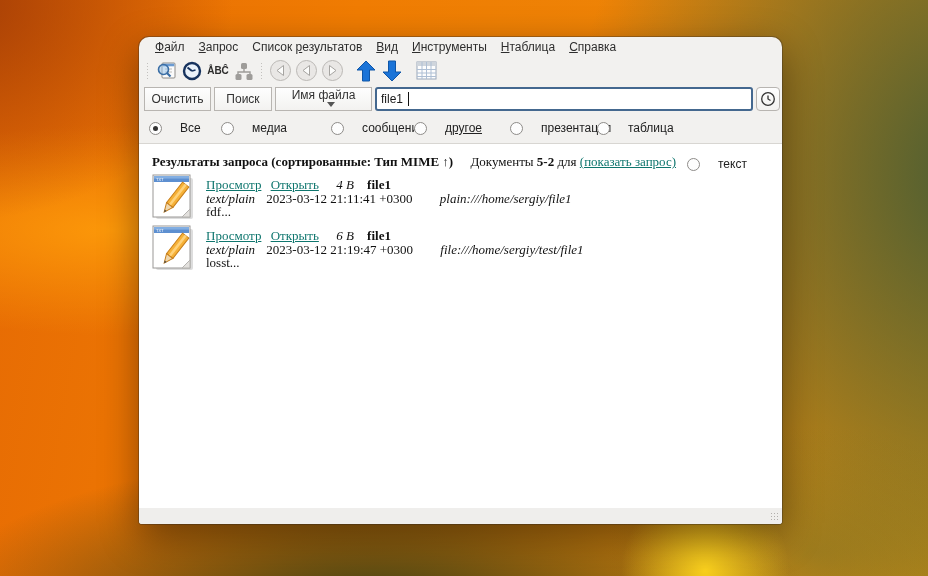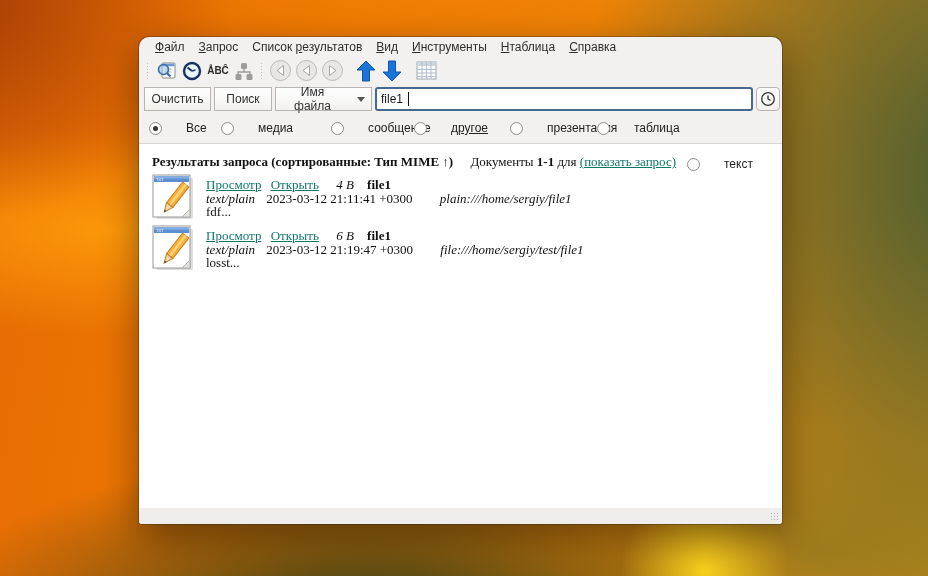--- a/index.html
+++ b/index.html
@@ -55,21 +55,21 @@
     border-top:5px solid #555;margin-left:14px;}
   .searchinputwrap{position:absolute;left:236px;top:2px;width:378px;height:24px;}
   .searchinput{width:100%;height:100%;box-sizing:border-box;border:2px solid #44688f;border-radius:3px;
     padding:0 4px;font-size:12px;font-family:"Liberation Sans",sans-serif;color:#1a1a1a;background:#fff;outline:none;}
   .caret{position:absolute;left:33px;top:5px;width:1px;height:14px;background:#111;}
   .histbtn{position:absolute;left:617px;top:2px;width:24px;height:24px;box-sizing:border-box;
     background:linear-gradient(#fefefe,#f3f2f0);border:1px solid #b8b5b1;border-radius:4px;
     display:flex;align-items:center;justify-content:center;padding:0;}
   
   .filterrow{height:28px;position:relative;font-size:12px;color:#222;}
-  .radioitem{position:absolute;top:6px;display:flex;align-items:center;gap:24px;}
+  .radioitem{position:absolute;top:6px;display:flex;align-items:center;gap:18px;}
   .radio{width:13px;height:13px;border-radius:50%;border:1px solid #8e8c89;background:#fdfdfd;
     box-sizing:border-box;position:relative;flex:none;}
   .radio.checked::after{content:"";position:absolute;left:3px;top:3px;width:5px;height:5px;
     border-radius:50%;background:#333;}
   
   .results{flex:1;background:#ffffff;border-top:1px solid #d8d6d2;overflow:hidden;
     font-family:"Liberation Serif",serif;font-size:13px;color:#111;padding:8px 10px 0 13px;}
   .reshdr{margin-top:2px;white-space:nowrap;}
   .reshdr .b{font-weight:bold;}
   .reshdr .docs{margin-left:14px;}
@@ -171,21 +171,21 @@
           <rect x="1" y="1" width="19" height="17" fill="#fdfdfd" stroke="#9aa8ba"></rect>
           <rect x="1" y="1" width="19" height="4" fill="#cfd5dc"></rect>
           <path d="M6 1 V18 M10.5 1 V18 M15 1 V18 M1 8.5 H20 M1 12 H20 M1 15.5 H20" stroke="#aebfd4" stroke-width="1"></path>
         </svg>
       </button>
     </div>
 
     <div class="searchrow">
       <button class="btn" style="left:5px;width:67px;">Очистить</button>
       <button class="btn" style="left:75px;width:58px;">Поиск</button>
-      <button class="btn combo" style="left:136px;width:97px;justify-content:flex-start;padding:0 6px;">
+      <button class="btn combo" style="left:136px;width:97px;justify-content:flex-start;padding:0 6px;flex-direction:column;">
         <span>Имя файла</span>
         <span class="arrow"></span>
       </button>
       <div class="searchinputwrap">
         <input class="searchinput" type="text" value="file1" style="">
         <span class="caret"></span>
       </div>
       <button class="histbtn">
         <svg width="16" height="16" viewBox="0 0 16 16">
           <circle cx="8" cy="8" r="6.3" fill="none" stroke="#333" stroke-width="1.3"></circle>
@@ -222,21 +222,21 @@
       <span class="radioitem" style="left:548px;margin-top:36px;">
           <span class="radio"></span>
           <span>текст</span>
         </span>
     </div>
 
     <div class="results">
       <div class="reshdr">
         <span class="b">Результаты запроса (сортированные: Тип MIME ↑)</span>
         <span class="docs">Документы</span>
-        <span class="b">1-1</span>
+        <span class="b">5-2</span>
         <span>для</span>
         <a class="lnk" href="#">(показать запрос)</a>
       </div>
 
       <div class="resrow">
         <svg class="docicon" viewBox="0 0 43 47">
           <rect x="4" y="4" width="37" height="41" rx="2" fill="rgba(120,120,120,.25)"></rect>
           <rect x="1" y="1" width="37" height="42" fill="#ffffff" stroke="#9a9896"></rect>
           <rect x="2" y="2" width="35" height="6" fill="#5d8fd0"></rect>
           <rect x="2" y="2" width="35" height="2.6" fill="#82aee2"></rect>

